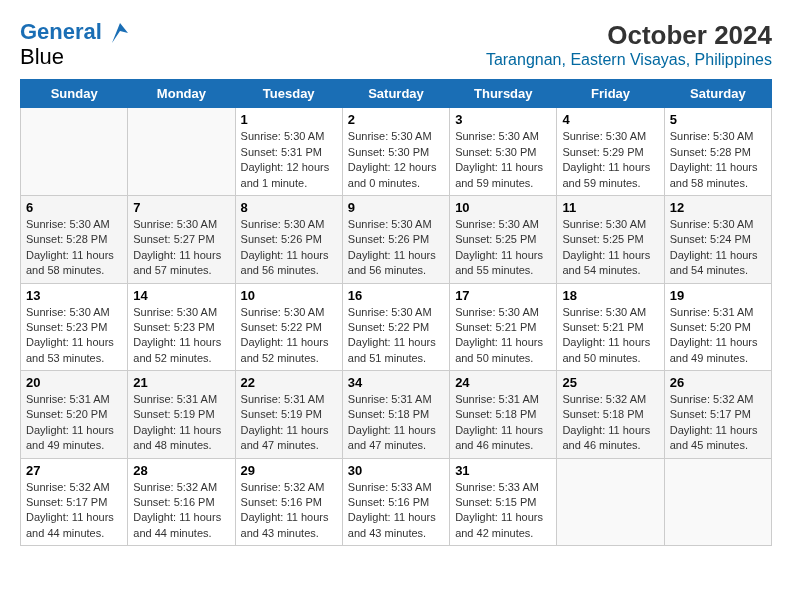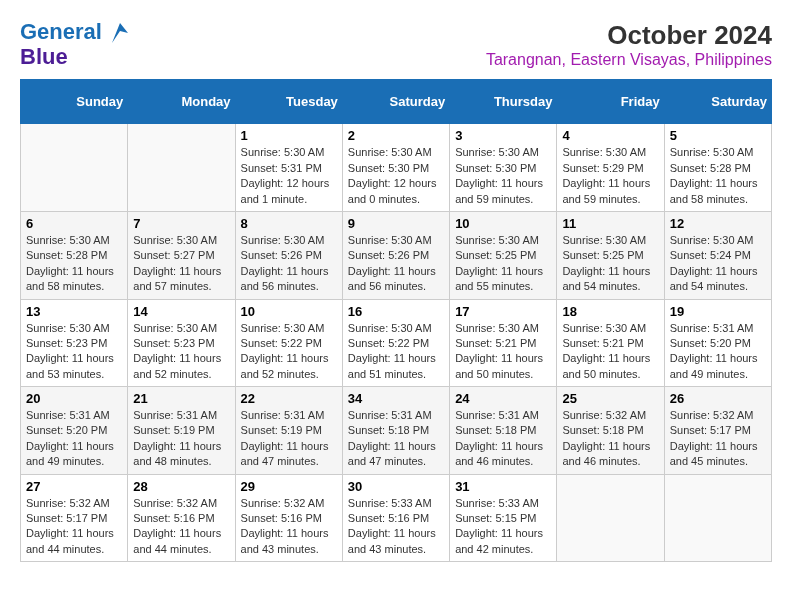--- a/index.html
+++ b/index.html
@@ -38,32 +38,32 @@
     .title-block {
       text-align: right;
     }
     .month-title {
       font-size: 26px;
       font-weight: bold;
       color: #333;
     }
     .location-title {
       font-size: 16px;
-      color: #a21caf;
+      color: #0369a1;
     }
     table {
       width: 100%;
       border-collapse: collapse;
       font-size: 11px;
     }
     thead tr th {
       background-color: #1a6eb5;
       color: #fff;
-      padding: 14px 4px;
-      text-align: right;
+      padding: 6px 4px;
+      text-align: center;
       font-size: 13px;
       font-weight: bold;
       border: 1px solid #1a6eb5;
     }
     tbody tr td {
       border: 1px solid #ccc;
       vertical-align: top;
       padding: 4px 5px;
       width: 107px;
       min-height: 80px;
@@ -91,21 +91,21 @@
 
 <div class="header">
   <div class="logo">
     <div>
       <div class="logo-text">
         <span>General</span>
         <svg class="logo-icon" viewBox="0 0 20 24" style="display:inline-block;vertical-align:middle;margin-left:2px;" width="20" height="24">
           <polygon points="2,22 10,2 18,12 10,10" fill="#1a6eb5"></polygon>
         </svg>
       </div>
-      <div class="logo-text" style="color:#4c1d95;font-size:22px;font-weight:bold;">Blue</div>
+      <div class="logo-text" style="color:#000000;font-size:22px;font-weight:normal;">Blue</div>
     </div>
   </div>
   <div class="title-block">
     <div class="month-title">October 2024</div>
     <div class="location-title">Tarangnan, Eastern Visayas, Philippines</div>
   </div>
 </div>
 
 <table>
   <thead>

